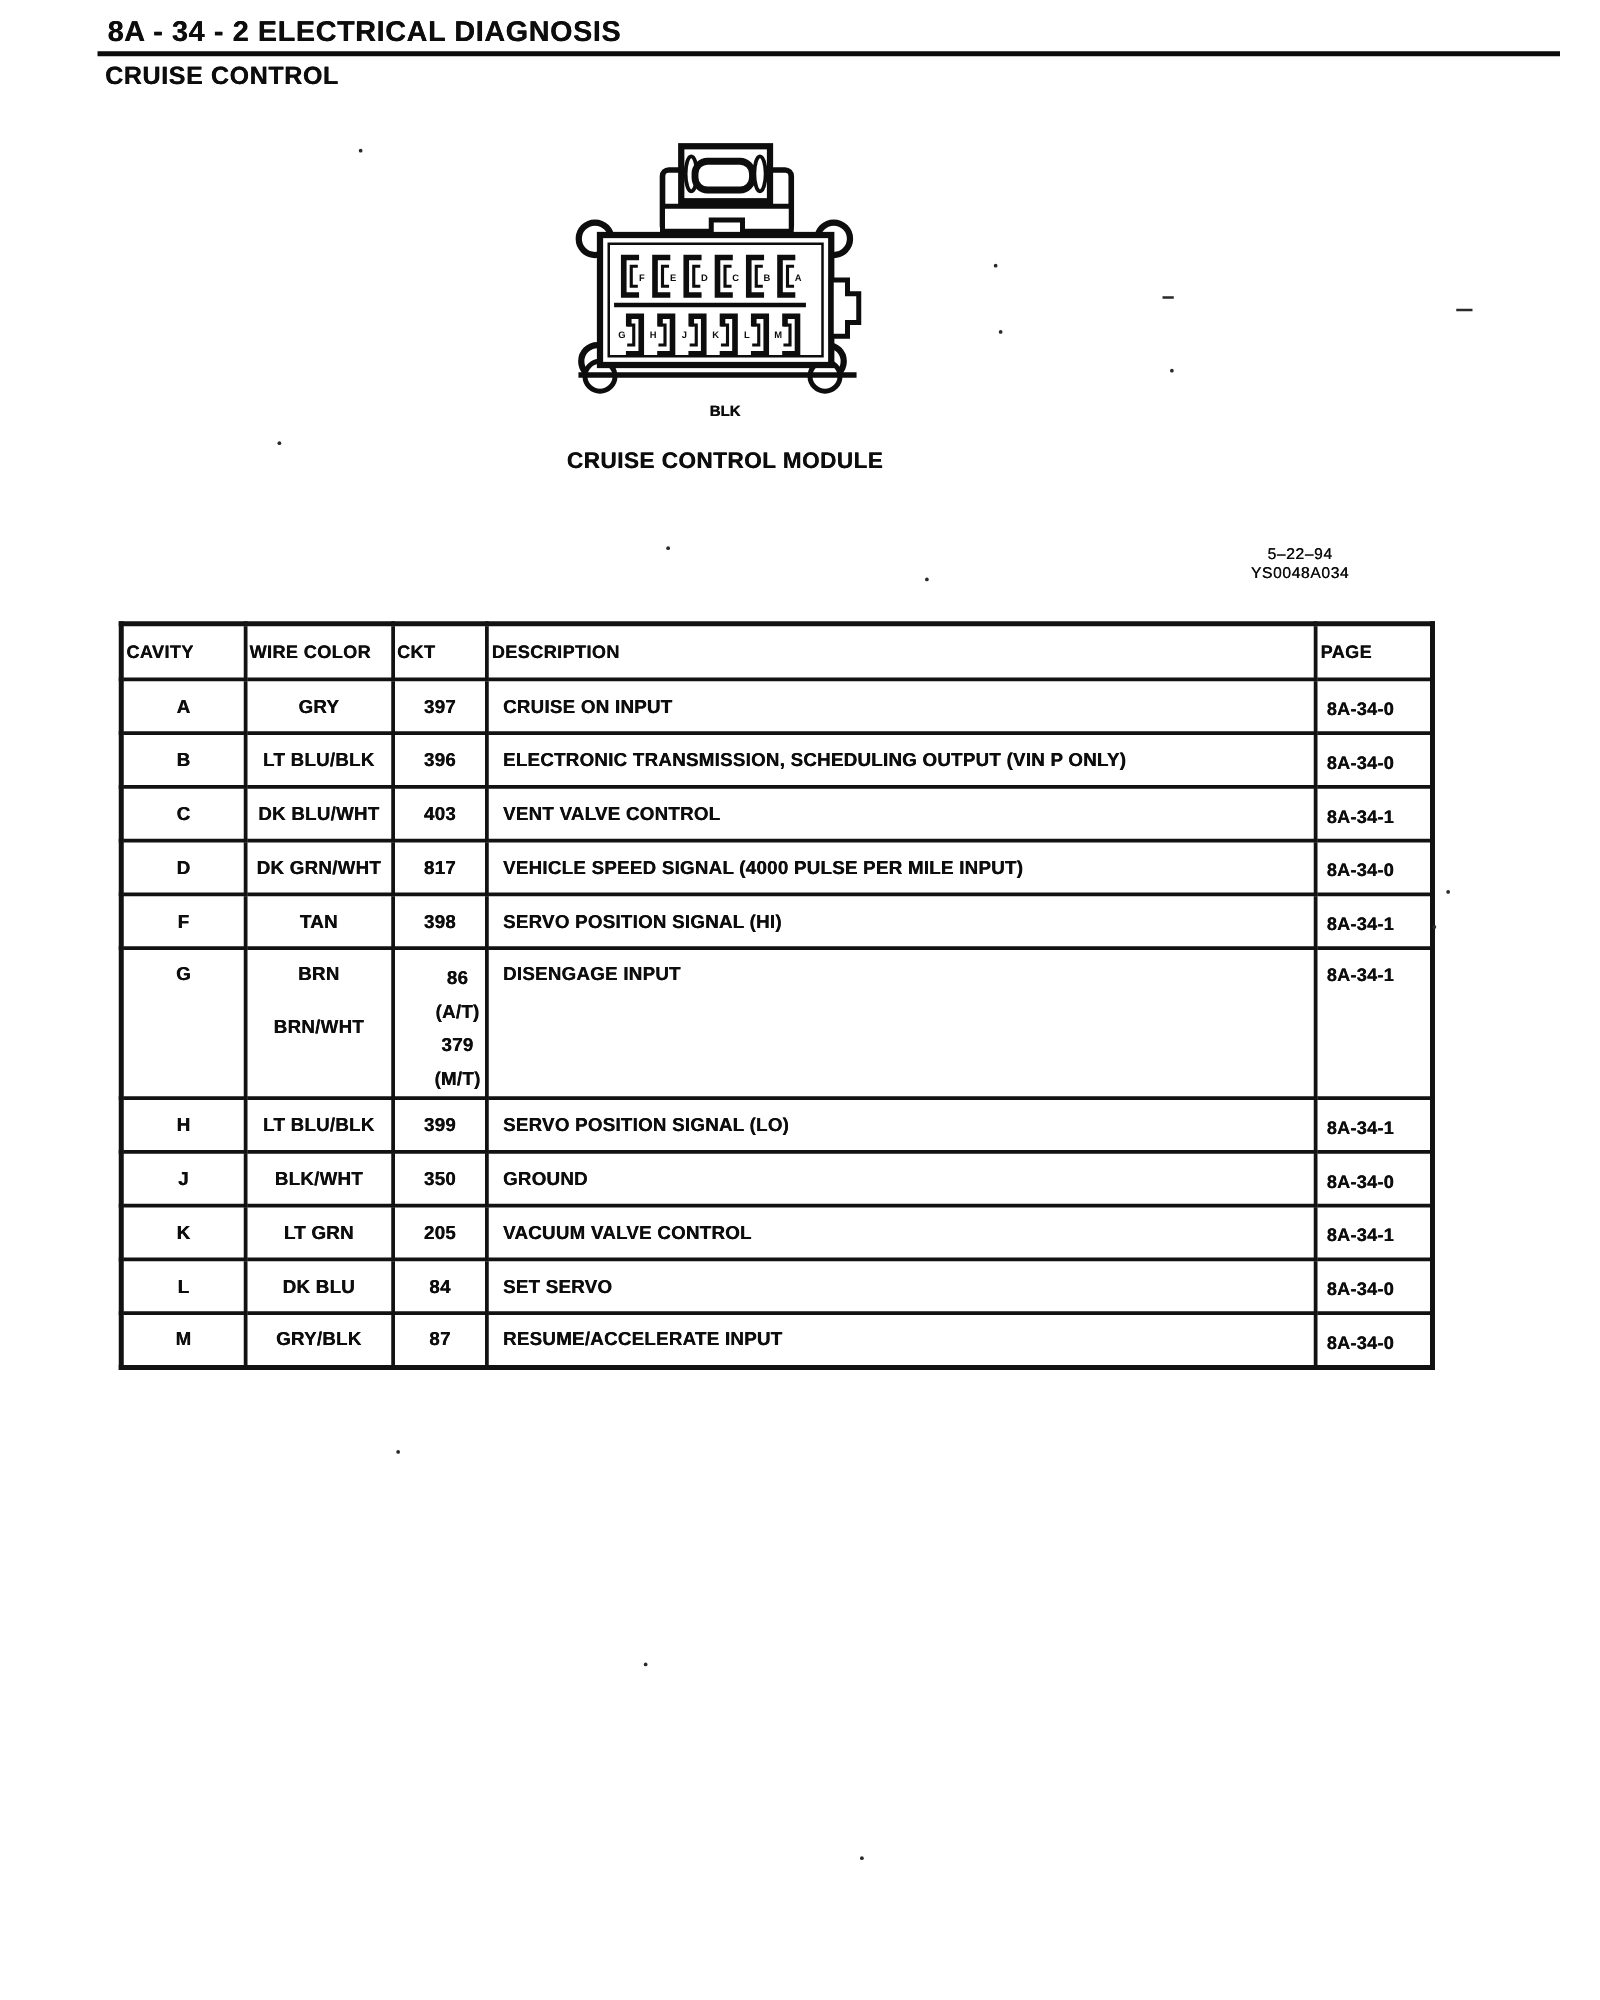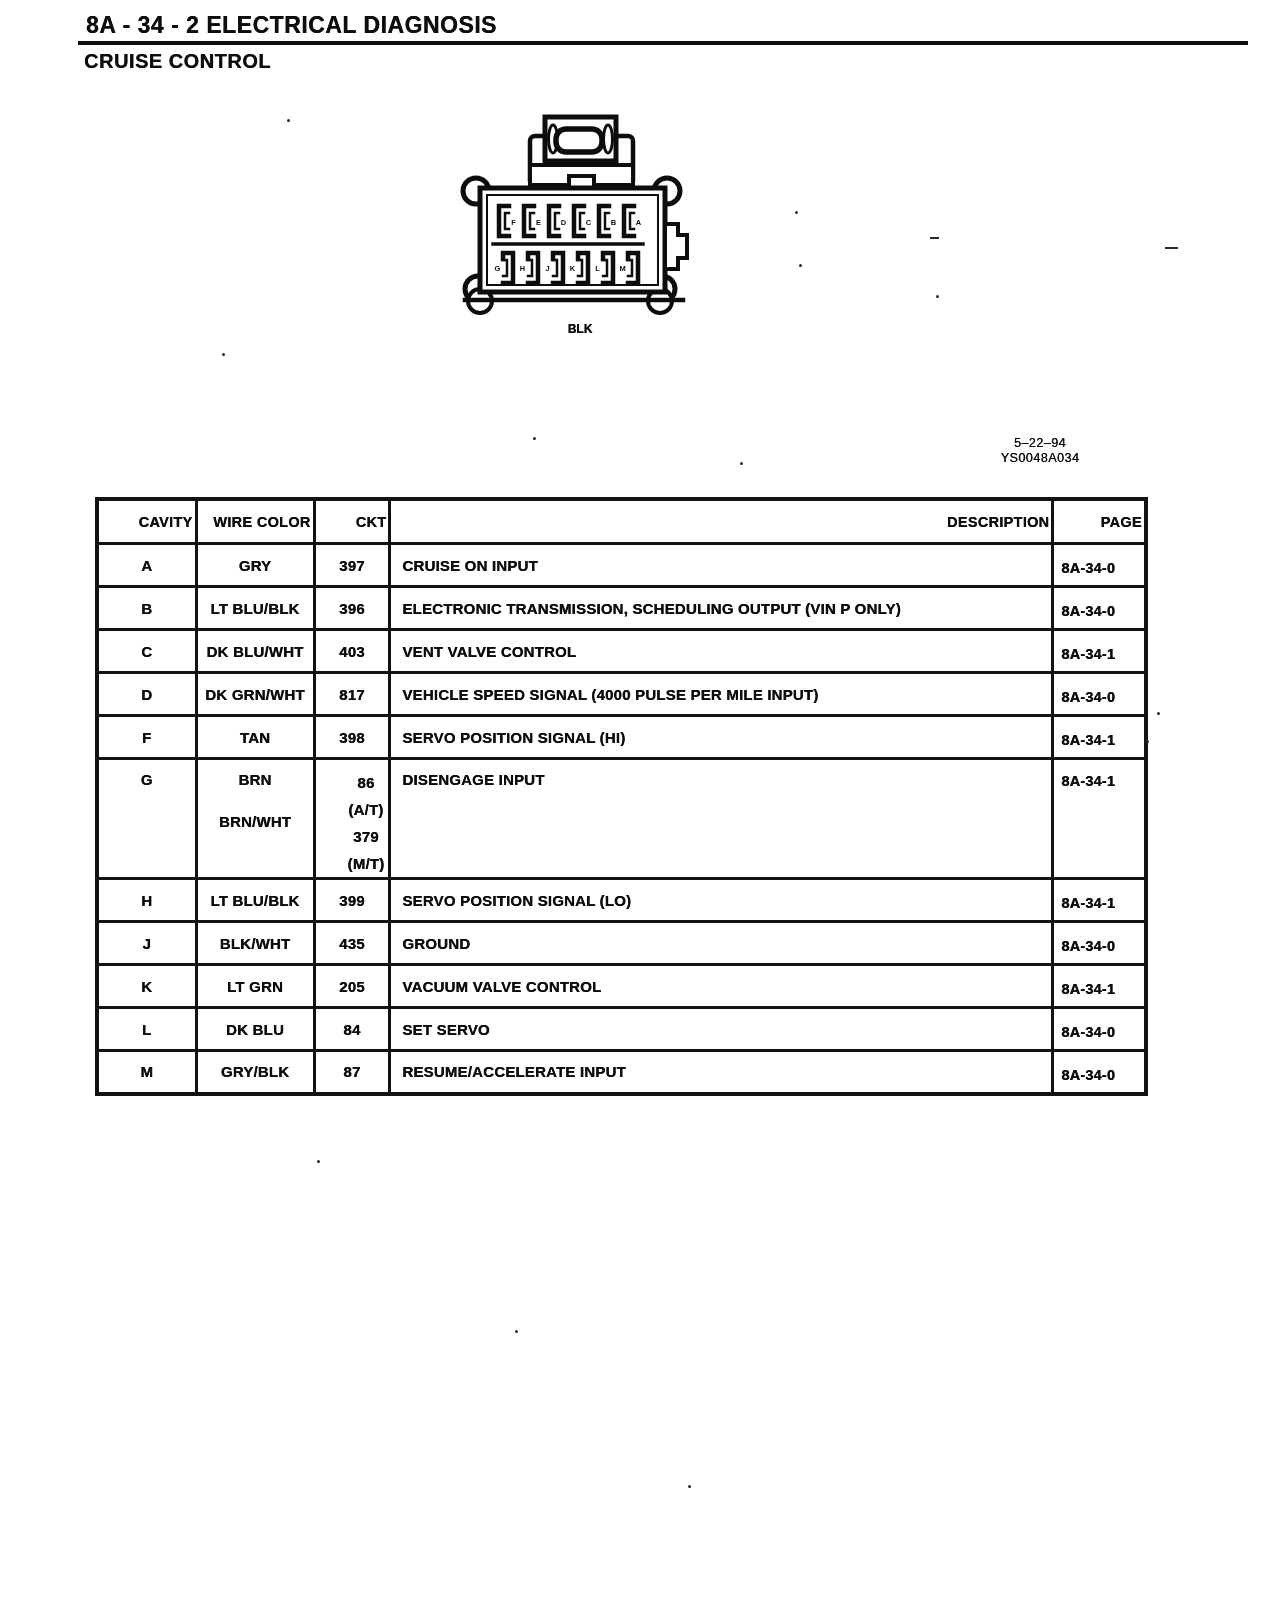--- a/index.html
+++ b/index.html
@@ -48,21 +48,21 @@
   .pin-table{
     position:absolute; left:95px; top:497px;
     border-collapse:collapse;
     table-layout:fixed;
   }
   .pin-table, .pin-table th, .pin-table td{
     border:3px solid #121212;
   }
   .pin-table{border-width:4px;}
   .pin-table th{
-    height:41px; font-size:14.5px; font-weight:700; text-align:right;
+    height:41px; font-size:14.5px; font-weight:700; text-align:left;
     letter-spacing:0.3px; padding:0 2px;
   }
   .pin-table td{
     font-size:15px; font-weight:700; letter-spacing:0.2px;
     padding:0 4px; white-space:pre-line; line-height:21px;
   }
   .pin-table tbody tr{height:43px;}
   .pin-table tbody tr.tall{height:96px;}
   td.c-cavity{text-align:center;}
   td.c-wire{text-align:center;}
@@ -179,20 +179,21 @@
           <path class="stroke" d="M3,10 V4 H13 V34 H3" stroke-width="4.5"></path>
           <path class="stroke" d="M3,11 H7 V27 H3" stroke-width="2.5"></path>
           <text class="pin" x="-2.5" y="21.5">M</text>
         </g>
   </g>
 </svg>
 </div>
 
 <div class="fig-captions">
   <div class="conn-color ink">BLK</div>
+  <div class="module-name ink">CRUISE CONTROL MODULE</div>
 </div>
 
 <div class="date-block ink">
   <div>5–22–94</div>
   <div>YS0048A034</div>
 </div>
 
 <table class="pin-table ink">
   <colgroup>
     <col style="width:99px">
@@ -261,21 +262,21 @@
       <tr>
         <td class="c-cavity">H</td>
         <td class="c-wire">LT BLU/BLK</td>
         <td class="c-ckt">399</td>
         <td class="c-desc">SERVO POSITION SIGNAL (LO)</td>
         <td class="c-page">8A-34-1</td>
       </tr>
       <tr>
         <td class="c-cavity">J</td>
         <td class="c-wire">BLK/WHT</td>
-        <td class="c-ckt">435</td>
+        <td class="c-ckt">350</td>
         <td class="c-desc">GROUND</td>
         <td class="c-page">8A-34-0</td>
       </tr>
       <tr>
         <td class="c-cavity">K</td>
         <td class="c-wire">LT GRN</td>
         <td class="c-ckt">205</td>
         <td class="c-desc">VACUUM VALVE CONTROL</td>
         <td class="c-page">8A-34-1</td>
       </tr>

